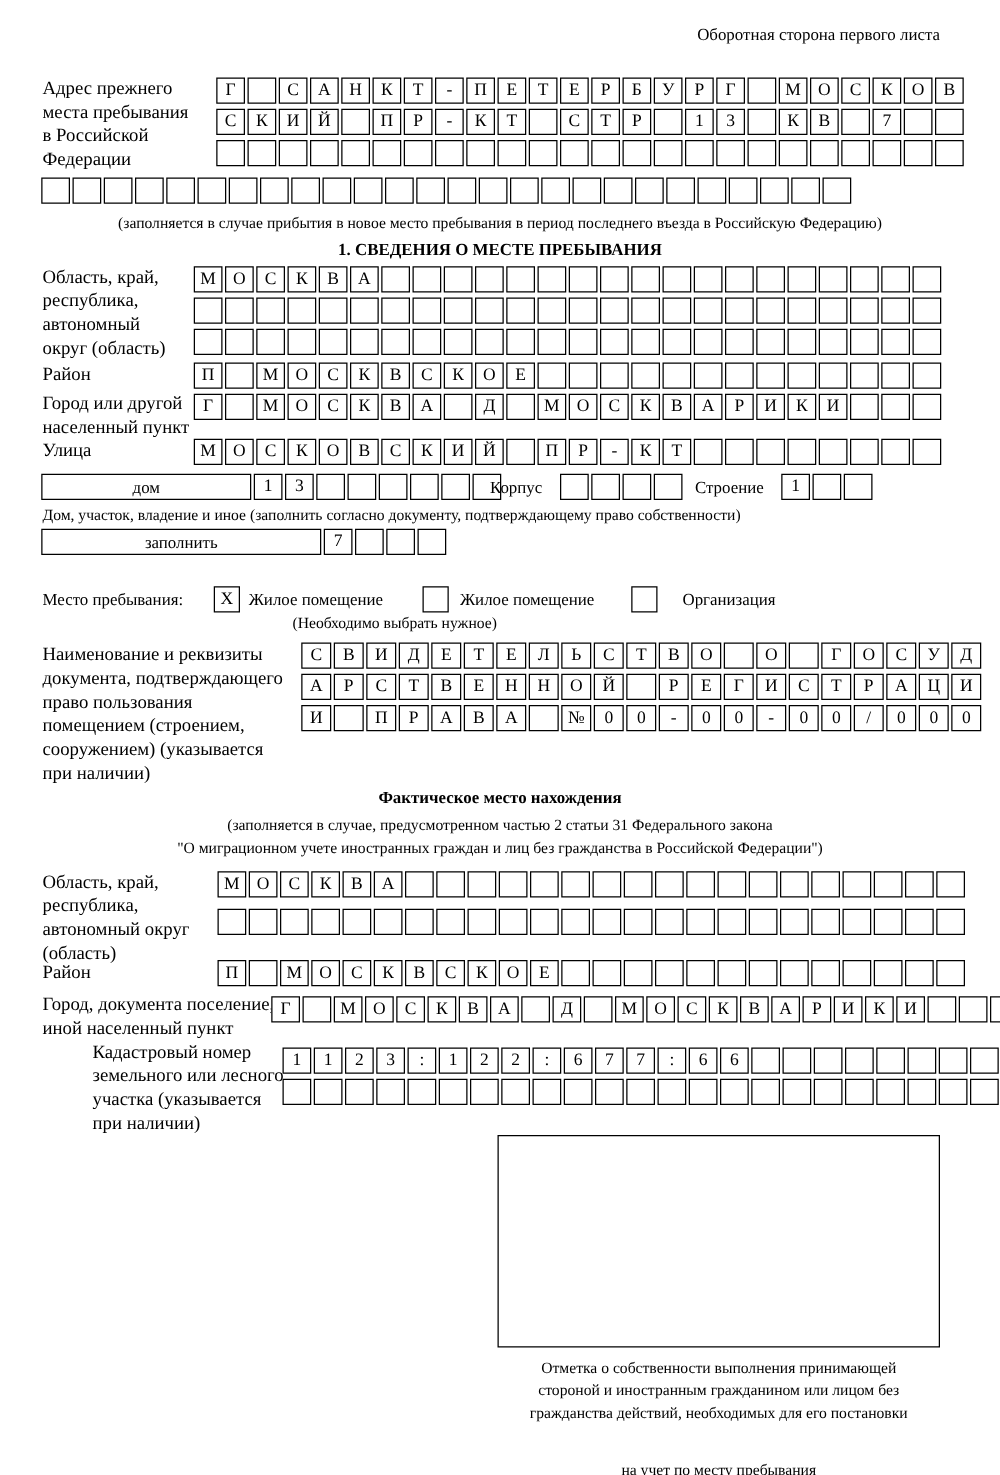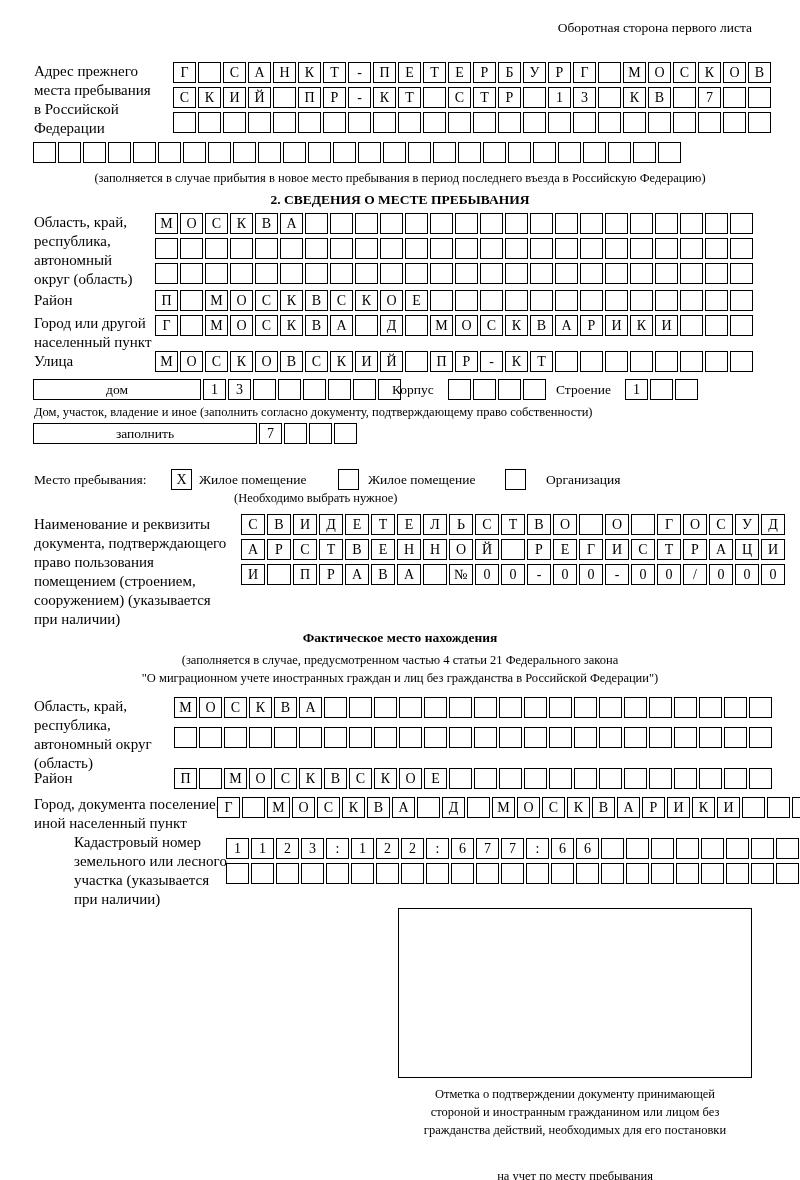--- a/index.html
+++ b/index.html
@@ -210,21 +210,21 @@
       <div class="cell"></div>
       <div class="cell"></div>
       <div class="cell"></div>
       <div class="cell"></div>
       <div class="cell"></div>
       <div class="cell"></div>
     </div>
 
   <div class="note" style="left:0px; top:170px; width:800px;">(заполняется в случае прибытия в новое место пребывания в период последнего въезда в Российскую Федерацию)</div>
 
-  <div class="center bold" style="left:0; top:191px; width:800px; font-size:13.5px;">2. СВЕДЕНИЯ О МЕСТЕ ПРЕБЫВАНИЯ</div>
+  <div class="center bold" style="left:0; top:191px; width:800px; font-size:13.5px;">1. СВЕДЕНИЯ О МЕСТЕ ПРЕБЫВАНИЯ</div>
 
   <div class="lbl" style="left:34px; top:213px;">Область, край,
 республика,
 автономный
 округ (область)</div>
   <div class="row" id="s2-region-0" style="left:155px; top:213px;">
       <div class="cell">М</div>
       <div class="cell">О</div>
       <div class="cell">С</div>
       <div class="cell">К</div>
@@ -501,21 +501,21 @@
       <div class="cell" style="width: 24px;">-</div>
       <div class="cell" style="width: 24px;">0</div>
       <div class="cell" style="width: 24px;">0</div>
       <div class="cell" style="width: 24px;">/</div>
       <div class="cell" style="width: 24px;">0</div>
       <div class="cell" style="width: 24px;">0</div>
       <div class="cell" style="width: 24px;">0</div>
     </div>
 
   <div class="center bold" style="left:0; top:629px; width:800px; font-size:13.5px;">Фактическое место нахождения</div>
-  <div class="note" style="left:0; top:652px; width:800px;">(заполняется в случае, предусмотренном частью 4 статьи 21 Федерального закона</div>
+  <div class="note" style="left:0; top:652px; width:800px;">(заполняется в случае, предусмотренном частью 2 статьи 31 Федерального закона</div>
   <div class="note" style="left:0; top:670px; width:800px;">"О миграционном учете иностранных граждан и лиц без гражданства в Российской Федерации")</div>
 
   <div class="lbl" style="left:34px; top:697px;">Область, край,
 республика,
 автономный округ
 (область)</div>
   <div class="row" id="al-region-0" style="left:174px; top:697px;">
       <div class="cell">М</div>
       <div class="cell">О</div>
       <div class="cell">С</div>
@@ -674,18 +674,18 @@
       <div class="cell"></div>
       <div class="cell"></div>
       <div class="cell"></div>
       <div class="cell"></div>
       <div class="cell"></div>
       <div class="cell"></div>
       <div class="cell"></div>
     </div>
 
   <div class="bigbox" style="left:398px; top:908px; width:354px; height:170px;"></div>
-  <div class="note" style="left:380px; top:1086px; width:390px;">Отметка о подтверждении документу принимающей</div>
+  <div class="note" style="left:380px; top:1086px; width:390px;">Отметка о собственности выполнения принимающей</div>
   <div class="note" style="left:380px; top:1104px; width:390px;">стороной и иностранным гражданином или лицом без</div>
   <div class="note" style="left:380px; top:1122px; width:390px;text-align:center;">гражданства действий, необходимых для его постановки</div>
   <div class="note" style="left:380px; top:1168px; width:390px;">на учет по месту пребывания</div>
 
 </div>
 
 </body></html>

